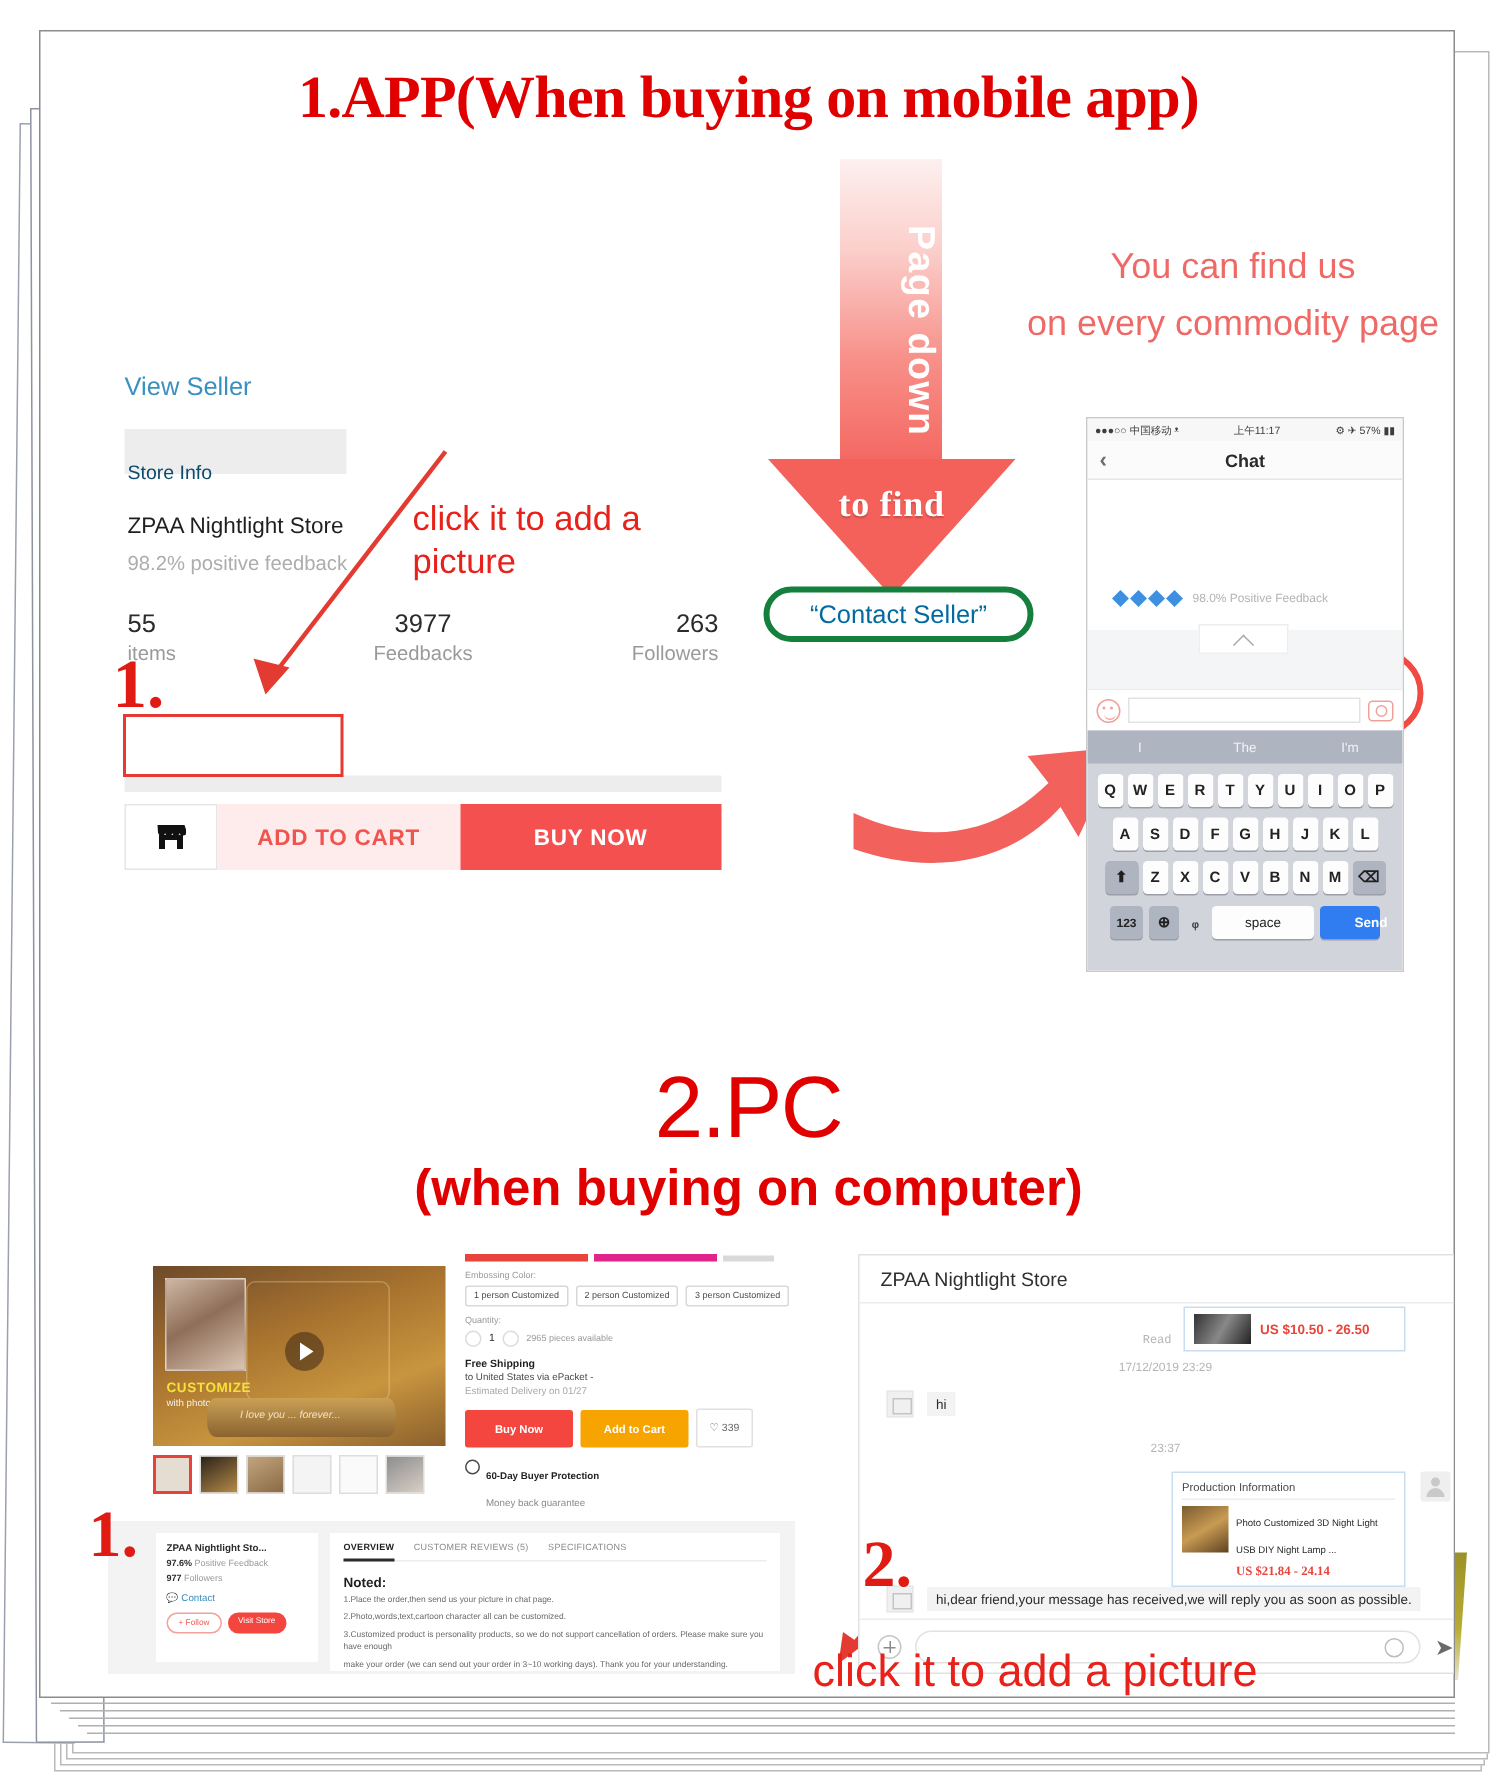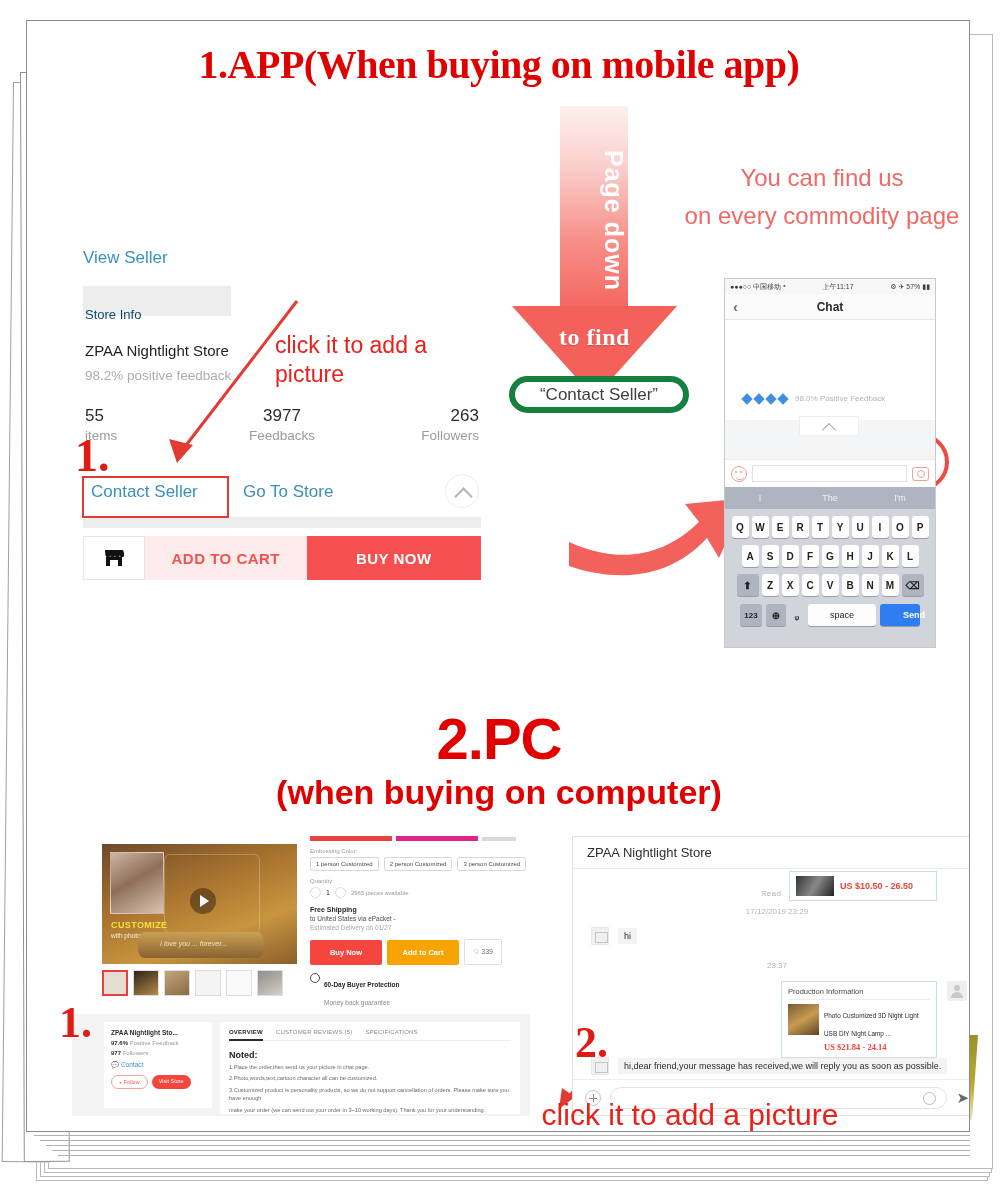--- a/index.html
+++ b/index.html
@@ -164,24 +164,24 @@
     writing-mode: vertical-rl; text-align: center;
     letter-spacing: 1px;
   }
   .pd-tofind {
     position:absolute; left: 0; top: 218px; width: 165px; text-align:center;
     color:#fff; font-weight:700; font-size: 24px;
     font-family:"Liberation Serif", serif; letter-spacing:.5px;
     text-shadow: 0 1px 1px rgba(0,0,0,.18);
   }
   .contact-pill {
-    position:absolute; left: 482px; top: 355px; width: 180px; height: 37px;
-    border: 6px solid #15803d; border-radius: 20px;
+    position:absolute; left: 482px; top: 370px; width: 180px; height: 37px;
+    border: 4px solid #15803d; border-radius: 20px;
     display:flex; align-items:center; justify-content:center;
-    font-size: 17px; color:#404040; background:#fff;
+    font-size: 17px; color:#0369a1; background:#fff;
   }
 
   .find-us {
     position:absolute; left: 610px; top: 138px; width: 370px;
     text-align:center; color:#ef6a66; font-size: 24px; line-height: 1.6;
   }
 
   
   .curve-arrow { position:absolute; left: 540px; top: 425px; width: 250px; height: 200px; }
 
@@ -243,21 +243,21 @@
   .kb-row.bot { gap:4px; margin-top:8px; align-items:center; }
   .key.num { width:22px;height:22px;background:#aeb4c0;font-size:8px; }
   .key.globe { width:20px;height:22px;background:#aeb4c0; }
   .key.mic { width:14px;height:22px;background:#d1d4da;box-shadow:none;color:#3a3a3a; }
   .key.space { width: 68px; height:22px; font-size:9px; font-weight:400;text-align:right; }
   .key.send { width: 40px; height:22px; background:#2f7df0; color:#fff; font-size:9px;padding-left:28px; }
 
   
   .title-pc {
     position:absolute; left:0; top: 684px; width: 944px; text-align:center;
-    color:#e00000; font-weight:700; font-size: 58px; letter-spacing:-1px;
+    color:#e00000; font-weight:400; font-size: 58px; letter-spacing:-1px;
   }
   .title-pc-sub {
     position:absolute; left:0; top: 752px; width: 944px; text-align:center;
     color:#e00000; font-weight:700; font-size: 34px;
   }
 
   
   .pcshot {
     position:absolute; left: 45px; top: 805px; width: 458px; height: 290px;
     background:#fff; overflow:hidden;
@@ -403,25 +403,20 @@
         <div class="stat c2">
           <div class="num">3977</div>
           <div class="lbl">Feedbacks</div>
         </div>
         <div class="stat c3">
           <div class="num">263</div>
           <div class="lbl">Followers</div>
         </div>
       </div>
 
-      <div class="actions">
-        <div class="contact-seller">Contact Seller</div>
-        <div class="go-store">Go To Store</div>
-        <div class="chev-circle"></div>
-      </div>
 
       <div class="gray-band b2"></div>
 
       <div class="cart-row">
         <div class="store-icon-btn">
           <svg width="20" height="18" viewBox="0 0 20 18" aria-hidden="true">
             <path d="M1 1h18l1.5 4.5a2.5 2.5 0 0 1-4.8 1 2.5 2.5 0 0 1-4.8 0 2.5 2.5 0 0 1-4.8 0 2.5 2.5 0 0 1-4.8-1z" fill="#111"></path>
             <rect x="2" y="7.5" width="16" height="9.5" fill="#111"></rect>
             <rect x="6" y="11" width="8" height="6" fill="#fff"></rect>
           </svg>

